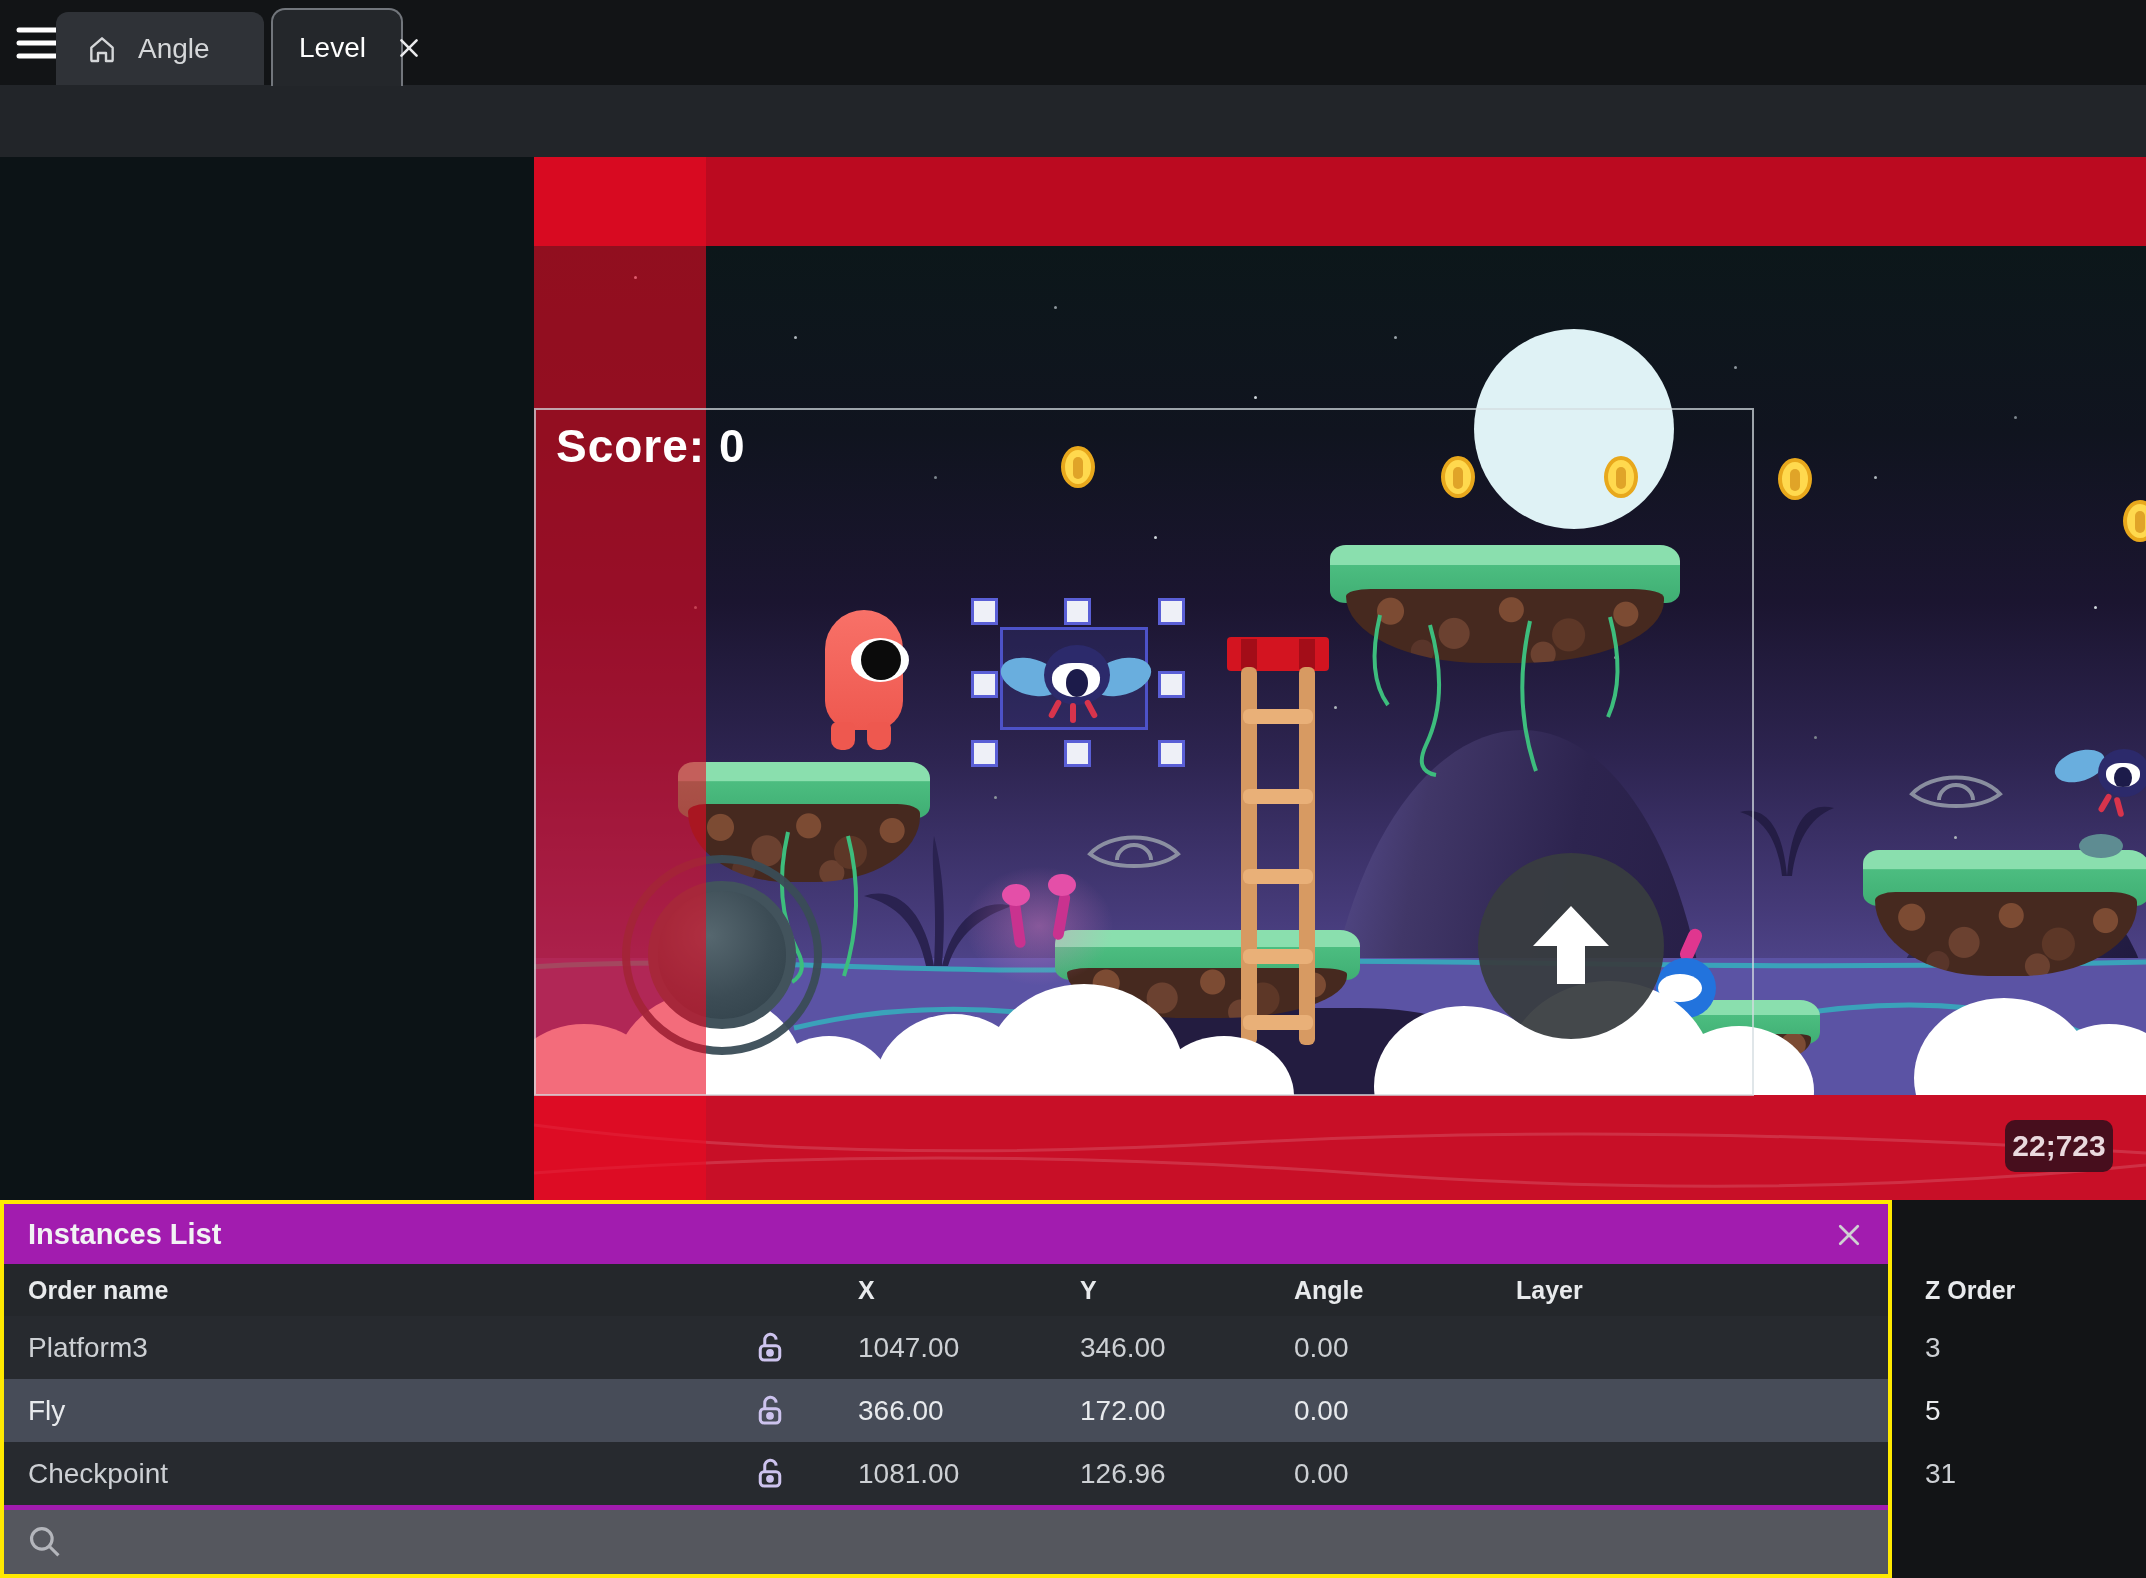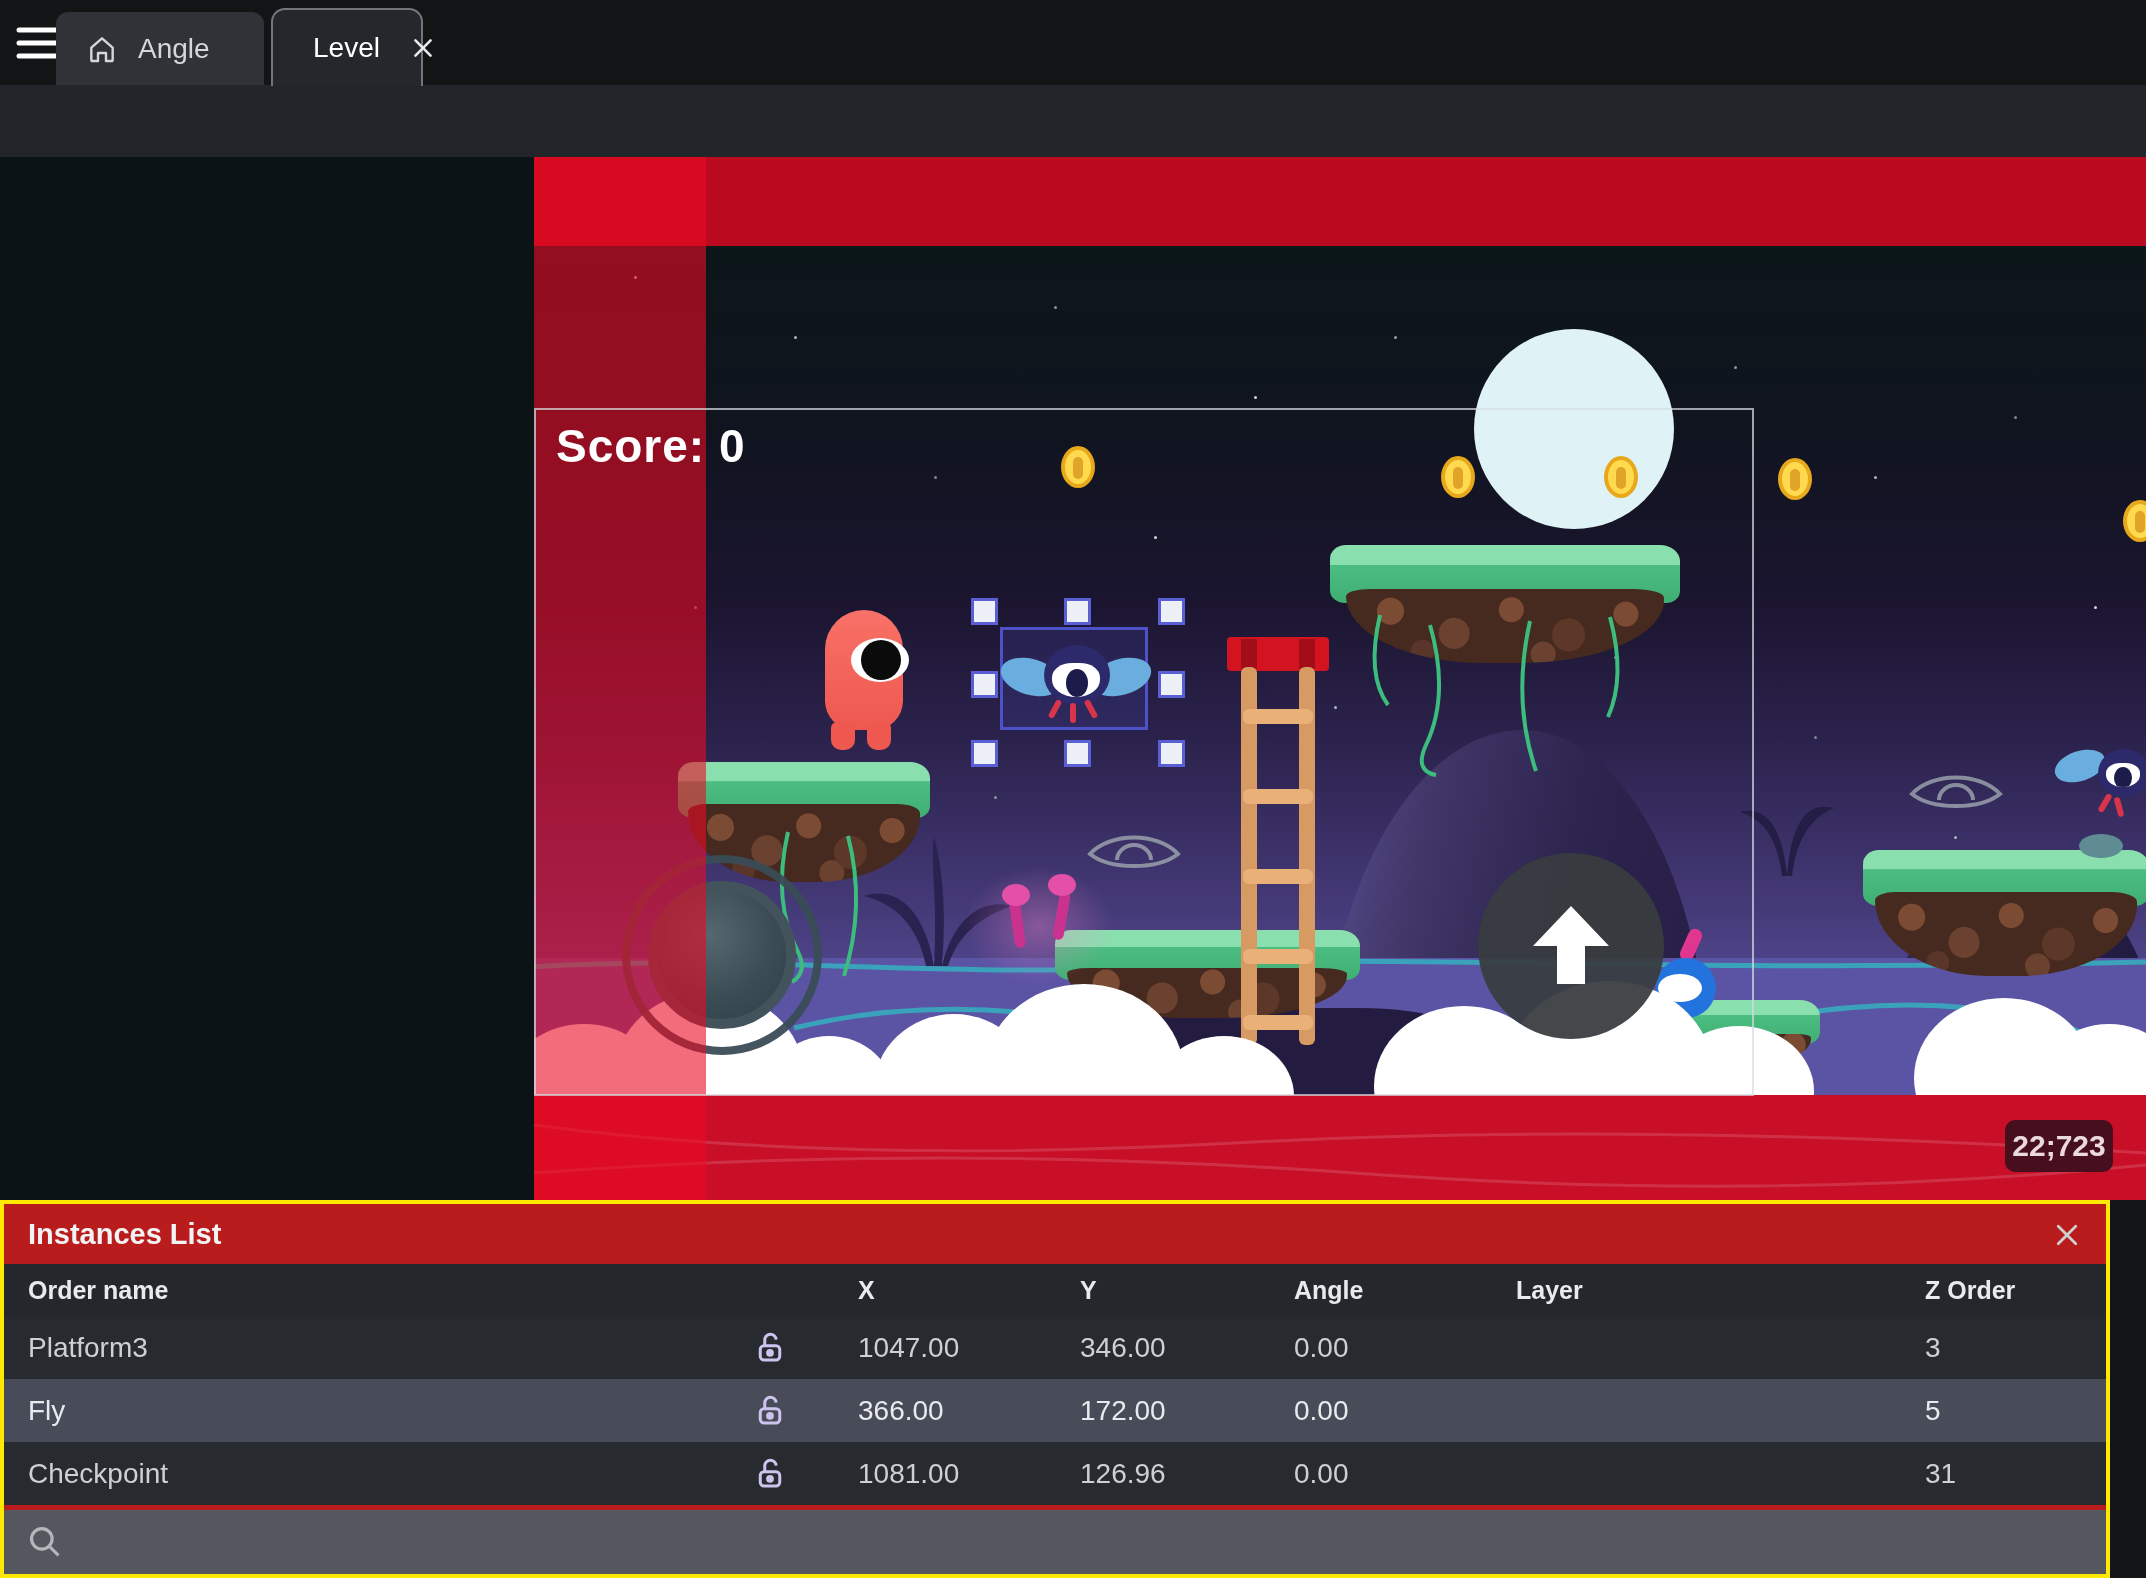--- a/index.html
+++ b/index.html
@@ -7,21 +7,21 @@
   body{position:relative;background:#121416;font-family:"Liberation Sans",sans-serif;overflow:hidden;color:#e6e7e9}
   svg{display:block}
 
   
   .tabbar{position:absolute;left:0;top:0;width:2146px;height:85px;background:#121416}
   .hamburger{position:absolute;left:16px;top:25px;width:44px;height:36px;cursor:pointer}
   .tab{position:absolute;display:flex;align-items:center;background:#2f3237;border-radius:12px 12px 0 0;color:#d5d7d9;font-size:28px}
   .tab .lbl{white-space:nowrap}
   .tab-close{margin-left:auto;width:26px;height:26px}
   .tab.home{left:56px;top:12px;width:208px;height:73px;padding:0 30px;gap:20px}
-  .tab.active{left:271px;top:8px;width:152px;height:78px;padding:0 40px;background:#24272b;border:2px solid #72767c;border-bottom:none;border-radius:14px 14px 0 0;color:#fff;z-index:2}
+  .tab.active{left:271px;top:8px;width:132px;height:78px;padding:0 26px;background:#24272b;border:2px solid #72767c;border-bottom:none;border-radius:14px 14px 0 0;color:#fff;z-index:2}
   .tab.events{left:439px;top:12px;width:277px;height:73px;padding:0 28px}
 
   
   .toolbar{position:absolute;left:0;top:85px;width:2146px;height:72px;background:#222529}
   .ticon{position:absolute;top:101px;width:40px;height:40px}
   .tsep{position:absolute;top:99px;width:2px;height:44px;background:#55585d}
   .btn-preview{position:absolute;left:847px;top:84px;width:250px;height:60px;border:2px solid #96999f;border-radius:10px;display:flex;align-items:center;color:#f2f3f5;font-size:27px;font-weight:700;background:transparent}
   .btn-preview .pdiv{width:2px;height:56px;background:#7c7f85;margin-left:22px}
   .btn-publish{position:absolute;left:1115px;top:84px;width:168px;height:60px;background:#6244d8;border-radius:10px;display:flex;align-items:center;color:#fff;font-size:27px;font-weight:700}
   .hl-tool{position:absolute;left:1618px;top:87px;width:72px;height:70px;border:5px solid #ffe900;background:#222529;display:flex;align-items:center;justify-content:center}
@@ -99,21 +99,21 @@
     background:radial-gradient(circle at 40% 35%,#56676f 0%,#3c4c55 55%,#2f3f48 100%)}
   .upbtn{position:absolute;left:944px;top:607px;width:186px;height:186px;border-radius:50%;background:rgba(56,61,64,.94);display:flex;align-items:center;justify-content:center}
 
   .cloud{position:absolute;background:#fff;border-radius:50%}
   .shroom-glow{position:absolute;border-radius:50%;background:radial-gradient(rgba(238,132,202,.38) 0%,rgba(238,132,202,0) 70%)}
   .shroom .stem{position:absolute;width:11px;height:48px;background:#c9328f;border-radius:6px}
   .shroom .cap{position:absolute;width:28px;height:22px;background:#e44fa8;border-radius:50%}
   .plantsil{position:absolute;color:#2a2250}
 
   
-  .panel{position:absolute;left:0;top:1200px;width:2110px;height:378px;background:#b91c1c;border:4px solid #ffe900}
+  .panel{position:absolute;left:0;top:1200px;width:1892px;height:378px;background:#a21caf;border:4px solid #ffe900}
   .panel-title{position:absolute;left:0;top:0;width:100%;height:60px;display:flex;align-items:center;padding-left:24px;
     font-size:29px;font-weight:700;color:#f2f3f4}
   .panel-close{position:absolute;right:24px;top:16px;width:30px;height:30px}
   .phead{position:absolute;left:0;top:60px;width:100%;height:52px;background:#24272b;font-size:25px;font-weight:700;color:#e8eaec}
   .irow{position:absolute;left:0;width:100%;height:63px;background:#272a2f;font-size:28px;color:#cdd0d4}
   .irow.sel{background:#474c58;color:#e8eaed}
   .col{position:absolute;top:50%;transform:translateY(-50%);white-space:nowrap}
   .c-name{left:24px}.c-lock{left:748px}.c-x{left:854px}.c-y{left:1076px}.c-ang{left:1290px}.c-layer{left:1512px}.c-z{left:1921px}
   .searchbar{position:absolute;left:0;bottom:0;width:100%;height:64px;background:#55575e;display:flex;align-items:center;padding-left:22px;gap:28px}
   .searchbar input{flex:1;background:transparent;border:none;outline:none;font-size:30px;color:#e6e7e9;font-family:"Liberation Sans",sans-serif}

